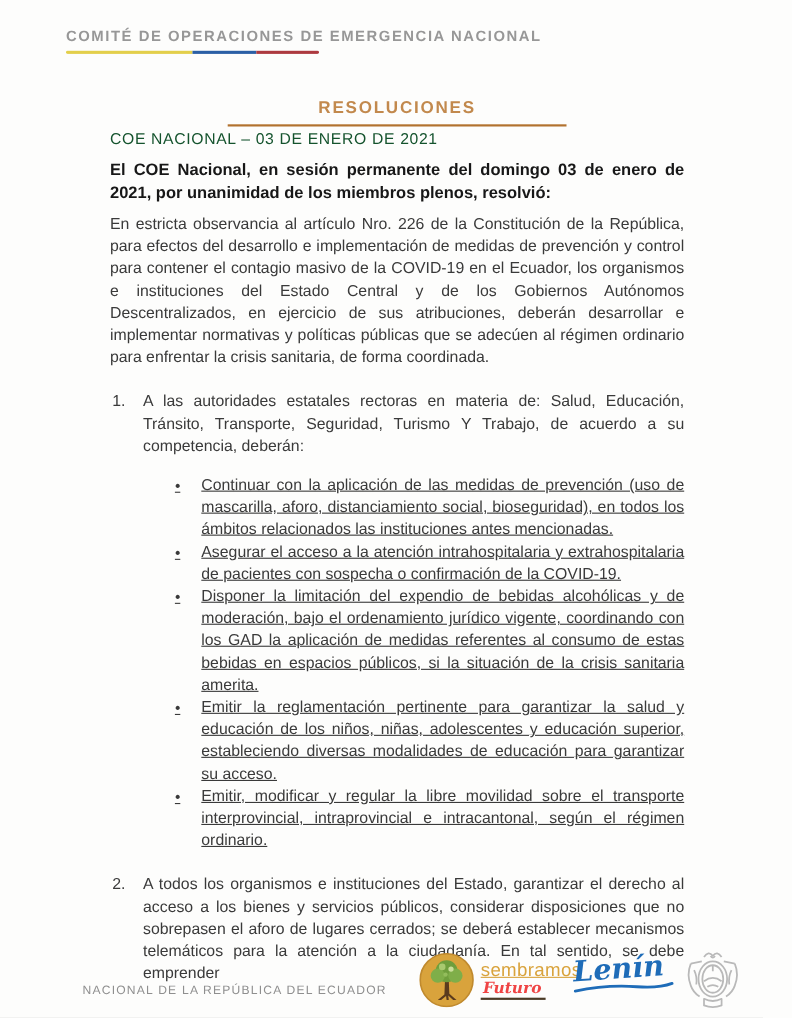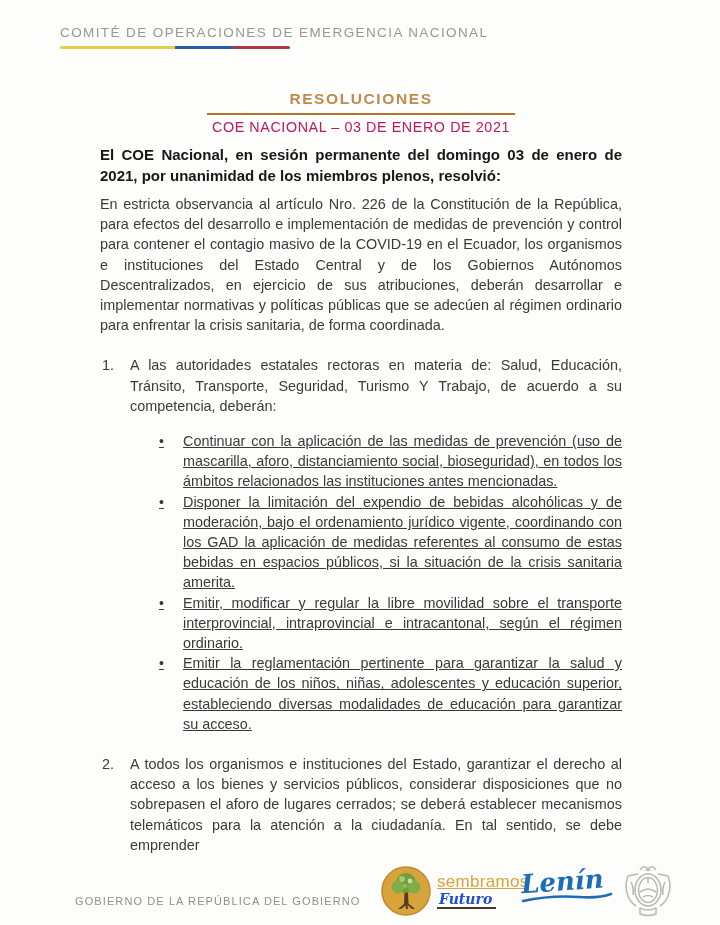--- a/index.html
+++ b/index.html
@@ -9,36 +9,36 @@
     background:#fdfdfc;
     font-family:"Liberation Sans","DejaVu Sans",sans-serif;
     overflow:hidden;
     margin:0 auto;
     box-sizing:border-box;
   }
   
   .coe-header{position:absolute;top:25px;left:60px;}
   .coe-header-title{
     font-size:13.5px;color:#979797;letter-spacing:1.4px;
-    font-weight:400;white-space:nowrap;
+    font-weight:700;white-space:nowrap;
   }
   .flag-line{display:flex;width:230px;height:3px;margin-top:6px;border-radius:2px;overflow:hidden;}
   .flag-line .seg-yellow{width:50%;background:#e3cf4b;}
   .flag-line .seg-blue{width:25%;background:#2b5fa5;}
   .flag-line .seg-red{width:25%;background:#ad3a40;}
 
   
   .content{position:absolute;top:90px;left:100px;width:522px;}
   .doc-title{
     text-align:center;color:#c2894d;font-size:15.5px;
     letter-spacing:1.6px;font-weight:700;
   }
   .title-rule{height:2px;background:#b2722f;width:308px;margin:5px auto 4px auto;border:none;}
   .doc-subtitle{
-    text-align:center;color:#be185d;font-size:14.3px;
+    color:#14532d;font-size:14.3px;
     letter-spacing:.6px;margin-bottom:10px;
   }
   .intro{
     font-weight:bold;color:#171717;text-align:justify;
     font-size:15px;line-height:20.5px;margin:0 0 8px 0;
   }
   .body-text{color:#3a3a3a;font-size:14.4px;line-height:20.2px;text-align:justify;}
   .para{margin:0;}
 
   .list-item{display:flex;margin-top:20px;}
@@ -53,21 +53,21 @@
 
   
   .footer-gov{
     position:absolute;left:75px;top:895px;
     color:#8f8f8f;font-size:11px;letter-spacing:1.1px;white-space:nowrap;
   }
   .logo-sembramos{position:absolute;left:381px;top:866px;display:flex;align-items:center;}
   .sembramos-text{margin-left:6px;line-height:1;}
   .sembramos-word{color:#d9a33c;font-size:17px;letter-spacing:.3px;text-decoration:underline;}
   .futuro-word{
-    display:inline-block;margin-top:2px;color:#1d4ed8;
+    display:inline-block;margin-top:2px;color:#ef4444;
     font-family:"DejaVu Serif","Liberation Serif",serif;
     font-style:italic;font-weight:bold;font-size:14px;
     border-bottom:2px solid #4a3a26;padding:0 4px 1px 2px;
   }
   .logo-lenin{position:absolute;left:521px;top:868px;width:92px;}
   .lenin-word{
     color:#1e6cb8;font-family:"DejaVu Serif","Liberation Serif",serif;
     font-style:italic;font-weight:bold;font-size:26px;line-height:1;
     display:block;transform:rotate(-4deg);
   }
@@ -103,44 +103,48 @@
         <span class="list-num">1.</span>
         <div class="list-body">
           <span>A las autoridades estatales rectoras en materia de: Salud, Educación, Tránsito, Transporte, Seguridad, Turismo Y Trabajo, de acuerdo a su competencia, deberán:</span>
           <div class="bullets">
             <div class="bullet">
               <span class="bullet-marker"></span>
               <span class="bullet-text">Continuar con la aplicación de las medidas de prevención (uso de mascarilla, aforo, distanciamiento social, bioseguridad), en todos los ámbitos relacionados las instituciones antes mencionadas.</span>
             </div>
             <div class="bullet">
               <span class="bullet-marker"></span>
+              <span class="bullet-text">Asegurar el acceso a la atención intrahospitalaria y extrahospitalaria de pacientes con sospecha o confirmación de la COVID-19.</span>
+            </div>
+            <div class="bullet">
+              <span class="bullet-marker"></span>
               <span class="bullet-text">Disponer la limitación del expendio de bebidas alcohólicas y de moderación, bajo el ordenamiento jurídico vigente, coordinando con los GAD la aplicación de medidas referentes al consumo de estas bebidas en espacios públicos, si la situación de la crisis sanitaria amerita.</span>
             </div>
             <div class="bullet">
               <span class="bullet-marker"></span>
-              <span class="bullet-text">Emitir, modificar y regular la libre movilidad sobre el transporte interprovincial, intraprovincial e intracantonal, según el régimen ordinario.</span>
+              <span class="bullet-text">Emitir la reglamentación pertinente para garantizar la salud y educación de los niños, niñas, adolescentes y educación superior, estableciendo diversas modalidades de educación para garantizar su acceso.</span>
             </div>
             <div class="bullet">
               <span class="bullet-marker"></span>
-              <span class="bullet-text">Emitir la reglamentación pertinente para garantizar la salud y educación de los niños, niñas, adolescentes y educación superior, estableciendo diversas modalidades de educación para garantizar su acceso.</span>
+              <span class="bullet-text">Emitir, modificar y regular la libre movilidad sobre el transporte interprovincial, intraprovincial e intracantonal, según el régimen ordinario.</span>
             </div>
           </div>
         </div>
       </div>
 
       <div class="list-item">
         <span class="list-num">2.</span>
         <div class="list-body">
           <span>A todos los organismos e instituciones del Estado, garantizar el derecho al acceso a los bienes y servicios públicos, considerar disposiciones que no sobrepasen el aforo de lugares cerrados; se deberá establecer mecanismos telemáticos para la atención a la ciudadanía.  En tal sentido, se debe emprender</span>
         </div>
       </div>
     </div>
   </div>
 
-  <div class="footer-gov">GOBIERNO DE LA REPÚBLICA DEL GOBIERNO</div>
+  <div class="footer-gov">NACIONAL DE LA REPÚBLICA DEL ECUADOR</div>
 
   <div class="logo-sembramos">
     <svg width="50" height="50" viewBox="0 0 50 50" aria-hidden="true">
       <circle cx="25" cy="25" r="24" fill="#d9a33c"></circle>
       <circle cx="25" cy="25" r="24" fill="none" stroke="#c08a2e" stroke-width="1.5"></circle>
 
       <path d="M23.5 26 L23 38 L17 43 L20 43 L24.5 39.5 L25 43 L27 43 L26.5 39 L31 43 L34 43 L27.5 37.5 L27 26 Z" fill="#5a3b1e"></path>
 
       <circle cx="25" cy="17" r="10" fill="#6f9e3c"></circle>
       <circle cx="17" cy="21" r="6.5" fill="#7fae49"></circle>

